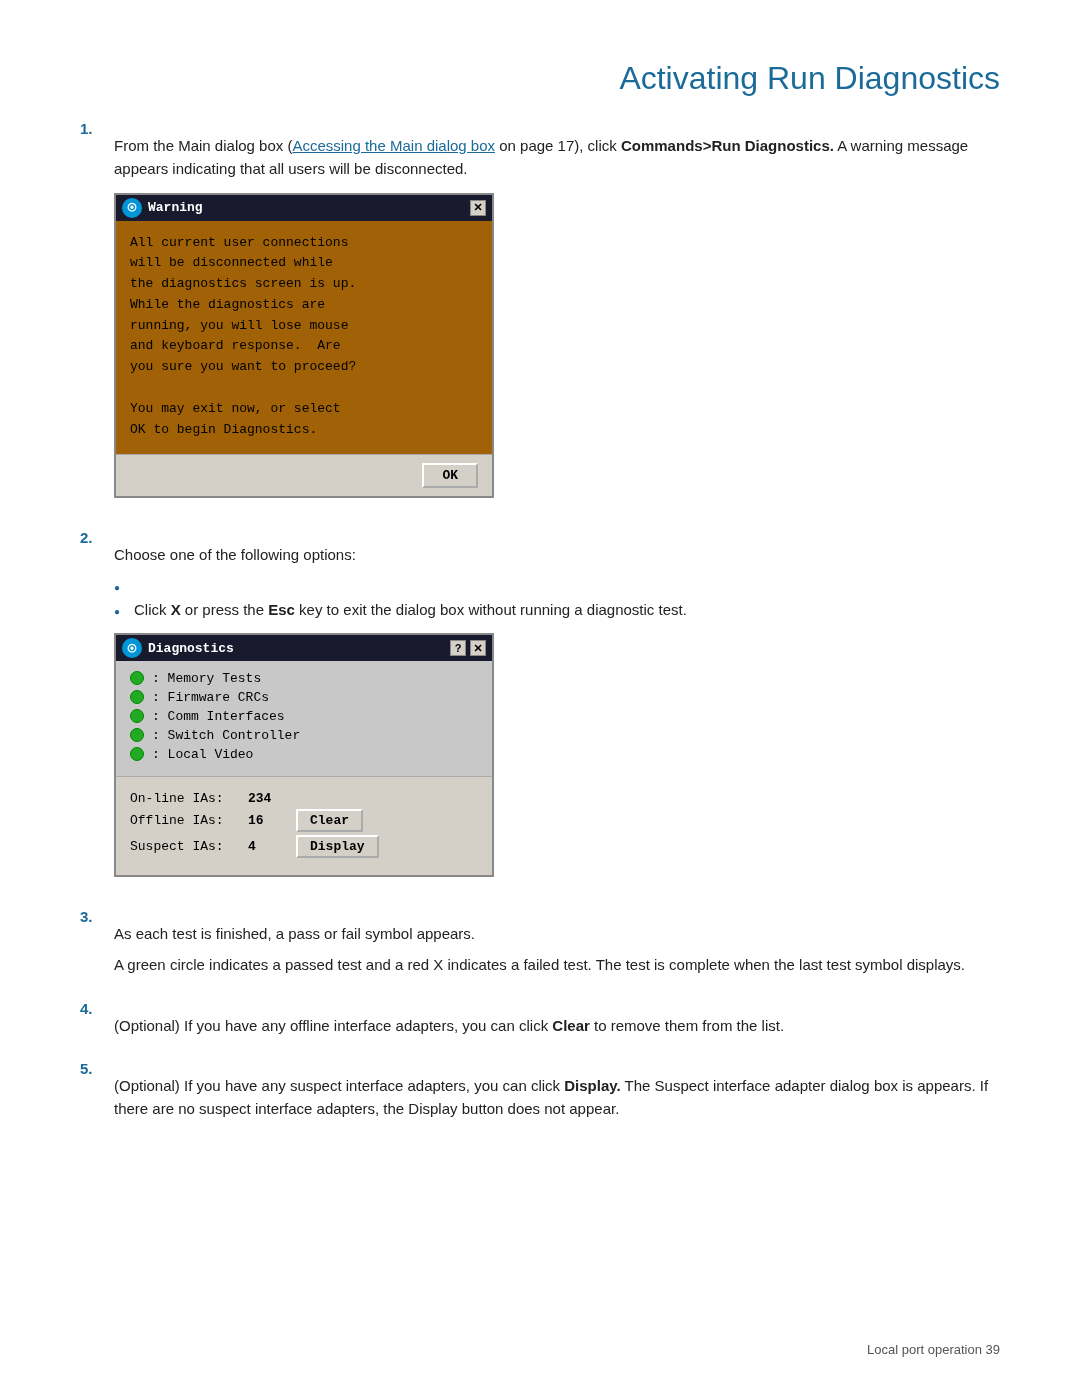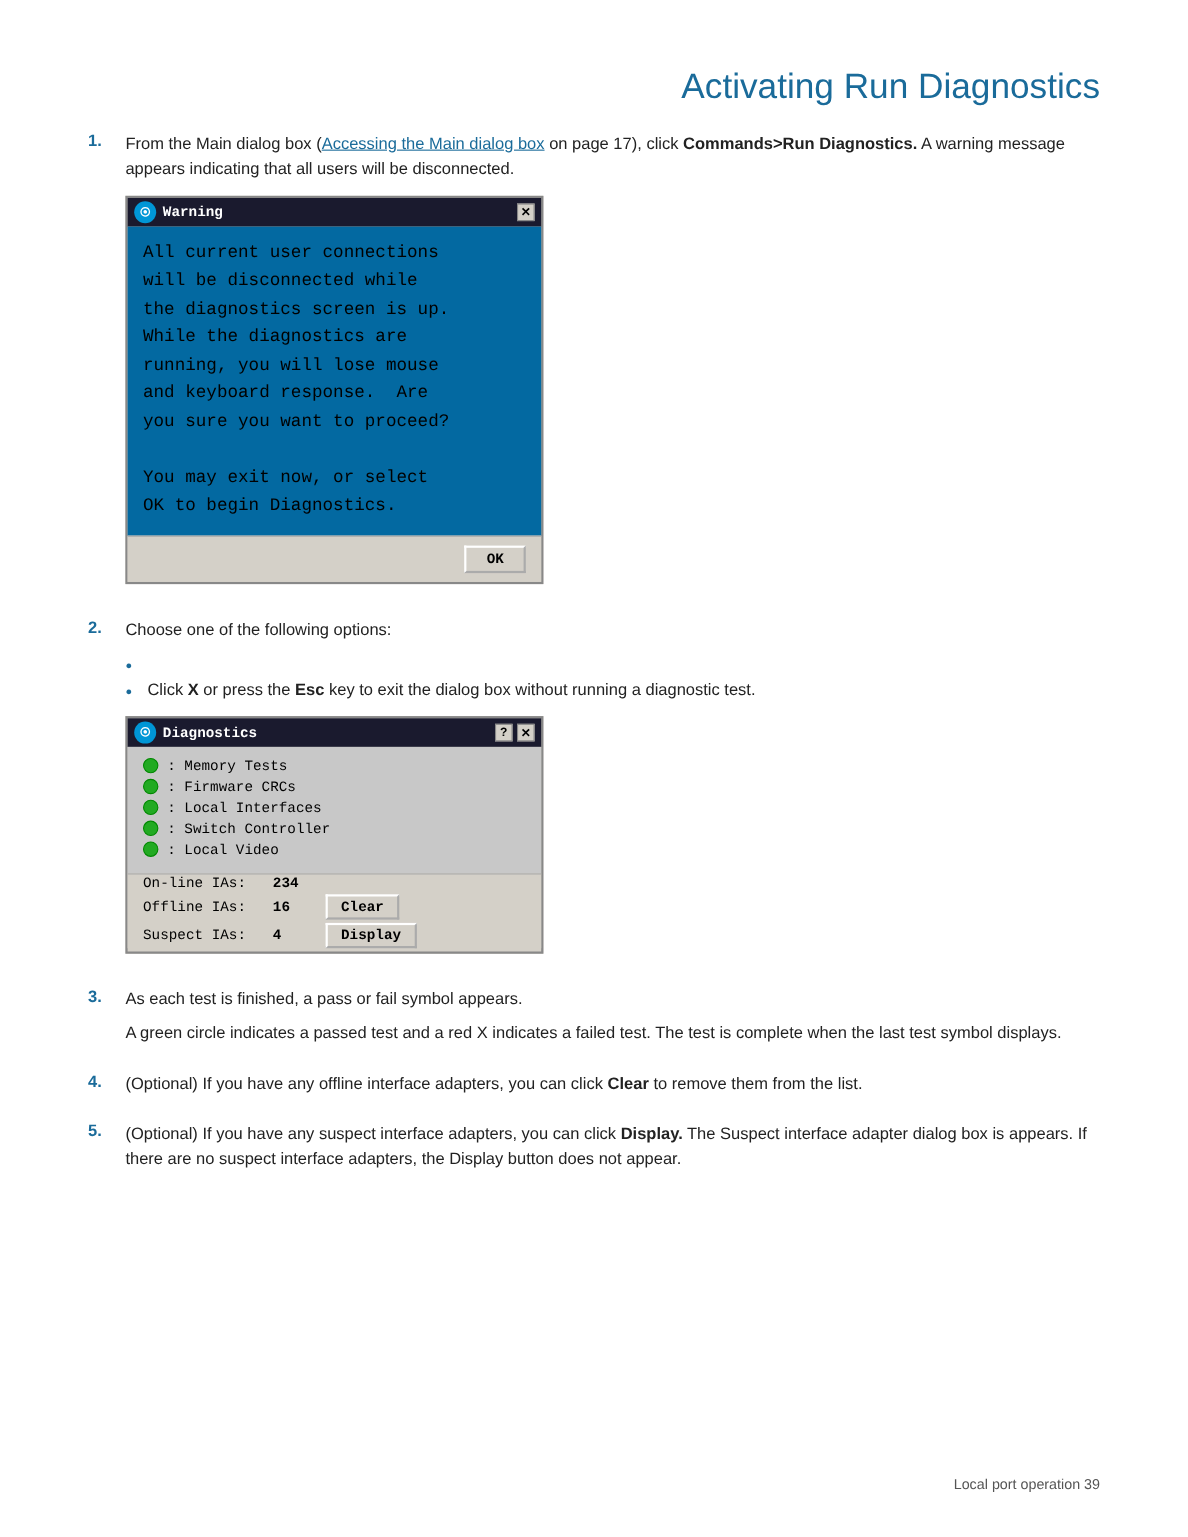--- a/index.html
+++ b/index.html
@@ -40,20 +40,21 @@
     .step-num {
       font-weight: bold;
       color: #1a6b9a;
       min-width: 22px;
       font-size: 15px;
       padding-top: 1px;
     }
 
     .step-content {
       flex: 1;
+      margin-top: 15px;
     }
 
     .step-content p {
       margin-bottom: 8px;
       line-height: 1.55;
     }
 
     .link-blue {
       color: #1a6b9a;
       text-decoration: underline;
@@ -145,25 +146,25 @@
       align-items: center;
       justify-content: center;
       font-size: 11px;
       color: #000;
       cursor: pointer;
       font-family: Arial, sans-serif;
       margin-right: 2px;
     }
 
     .dialog-body {
-      background: #0369a1;
+      background: #a16207;
       padding: 12px 14px 14px 14px;
       color: #000;
       font-family: 'Courier New', Courier, monospace;
-      font-size: 16px;
+      font-size: 13px;
       line-height: 1.6;
     }
 
     .dialog-footer {
       background: #d4d0c8;
       padding: 8px 14px;
       display: flex;
       justify-content: flex-end;
       border-top: 1px solid #aaa;
     }
@@ -211,21 +212,21 @@
     }
 
     .diag-label {
       font-family: 'Courier New', Courier, monospace;
       font-size: 13px;
       color: #000;
     }
 
     .diag-footer {
       background: #d4d0c8;
-      padding: 0 14px;
+      padding: 14px 14px;
       border-top: 1px solid #aaa;
     }
 
     .diag-stats {
       font-family: 'Courier New', Courier, monospace;
       font-size: 13px;
       color: #000;
     }
 
     .diag-stats-row {
@@ -339,21 +340,21 @@
           <div class="diag-item">
             <div class="green-circle"></div>
             <span class="diag-label">: Memory Tests</span>
           </div>
           <div class="diag-item">
             <div class="green-circle"></div>
             <span class="diag-label">: Firmware CRCs</span>
           </div>
           <div class="diag-item">
             <div class="green-circle"></div>
-            <span class="diag-label">: Local Interfaces</span>
+            <span class="diag-label">: Comm Interfaces</span>
           </div>
           <div class="diag-item">
             <div class="green-circle"></div>
             <span class="diag-label">: Switch Controller</span>
           </div>
           <div class="diag-item">
             <div class="green-circle"></div>
             <span class="diag-label">: Local Video</span>
           </div>
         </div>

